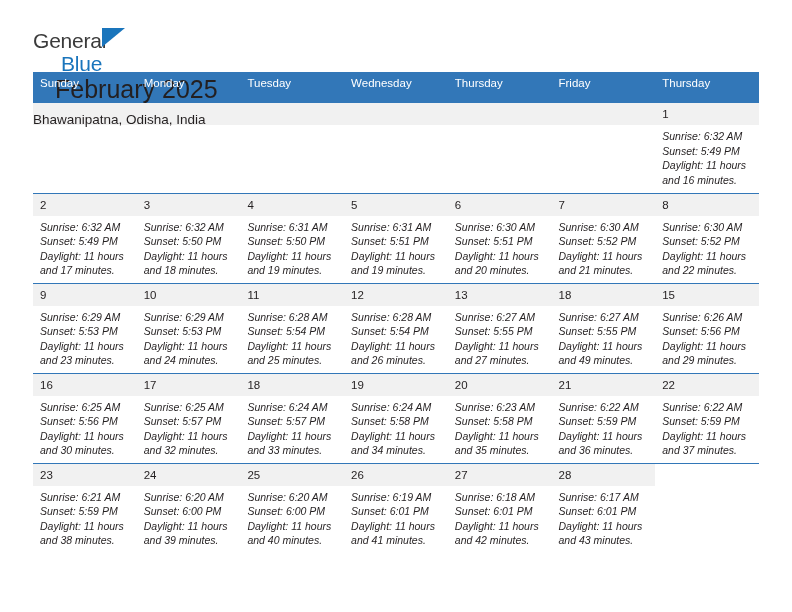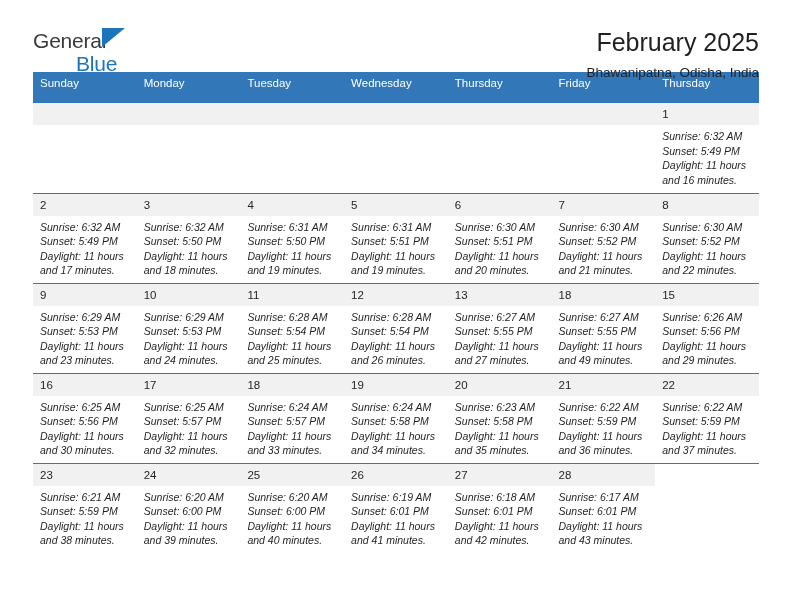--- a/index.html
+++ b/index.html
@@ -23,20 +23,21 @@
   }
 
   
   .header {
     display: flex;
     justify-content: space-between;
     align-items: flex-start;
     padding-top: 27px;
     height: 72px;
     box-sizing: border-box;
+    flex-direction: column;
   }
   .logo {
     position: relative;
     width: 120px;
     padding-top: 3px;
   }
   .logo-line1 {
     position: relative;
     font-size: 21px;
     line-height: 21px;
@@ -50,40 +51,40 @@
     top: 1px;
     width: 0;
     height: 0;
     border-top: 19px solid #1a75bc;
     border-right: 23px solid transparent;
   }
   .logo-line2 {
     font-size: 21px;
     line-height: 21px;
     color: #1a75bc;
-    margin-left: 43px;
+    margin-left: 28px;
     margin-top: 1px;
     letter-spacing: -0.2px;
   }
   .title-block {
     text-align: right;
     padding-top: 0px;
   }
   .cal-title {
     font-size: 25px;
     line-height: 30px;
     color: #231f20;
     font-weight: normal;
     margin: 0;
   }
   .cal-subtitle {
     font-size: 13.5px;
     line-height: 20px;
     color: #231f20;
-    margin: 6px 0 0 0;
+    margin: 6px 12px 0 0;
   }
 
   
   .calendar {
     width: 726px;
     border-collapse: collapse;
     table-layout: fixed;
   }
   .calendar th {
     background: #3277b8;

